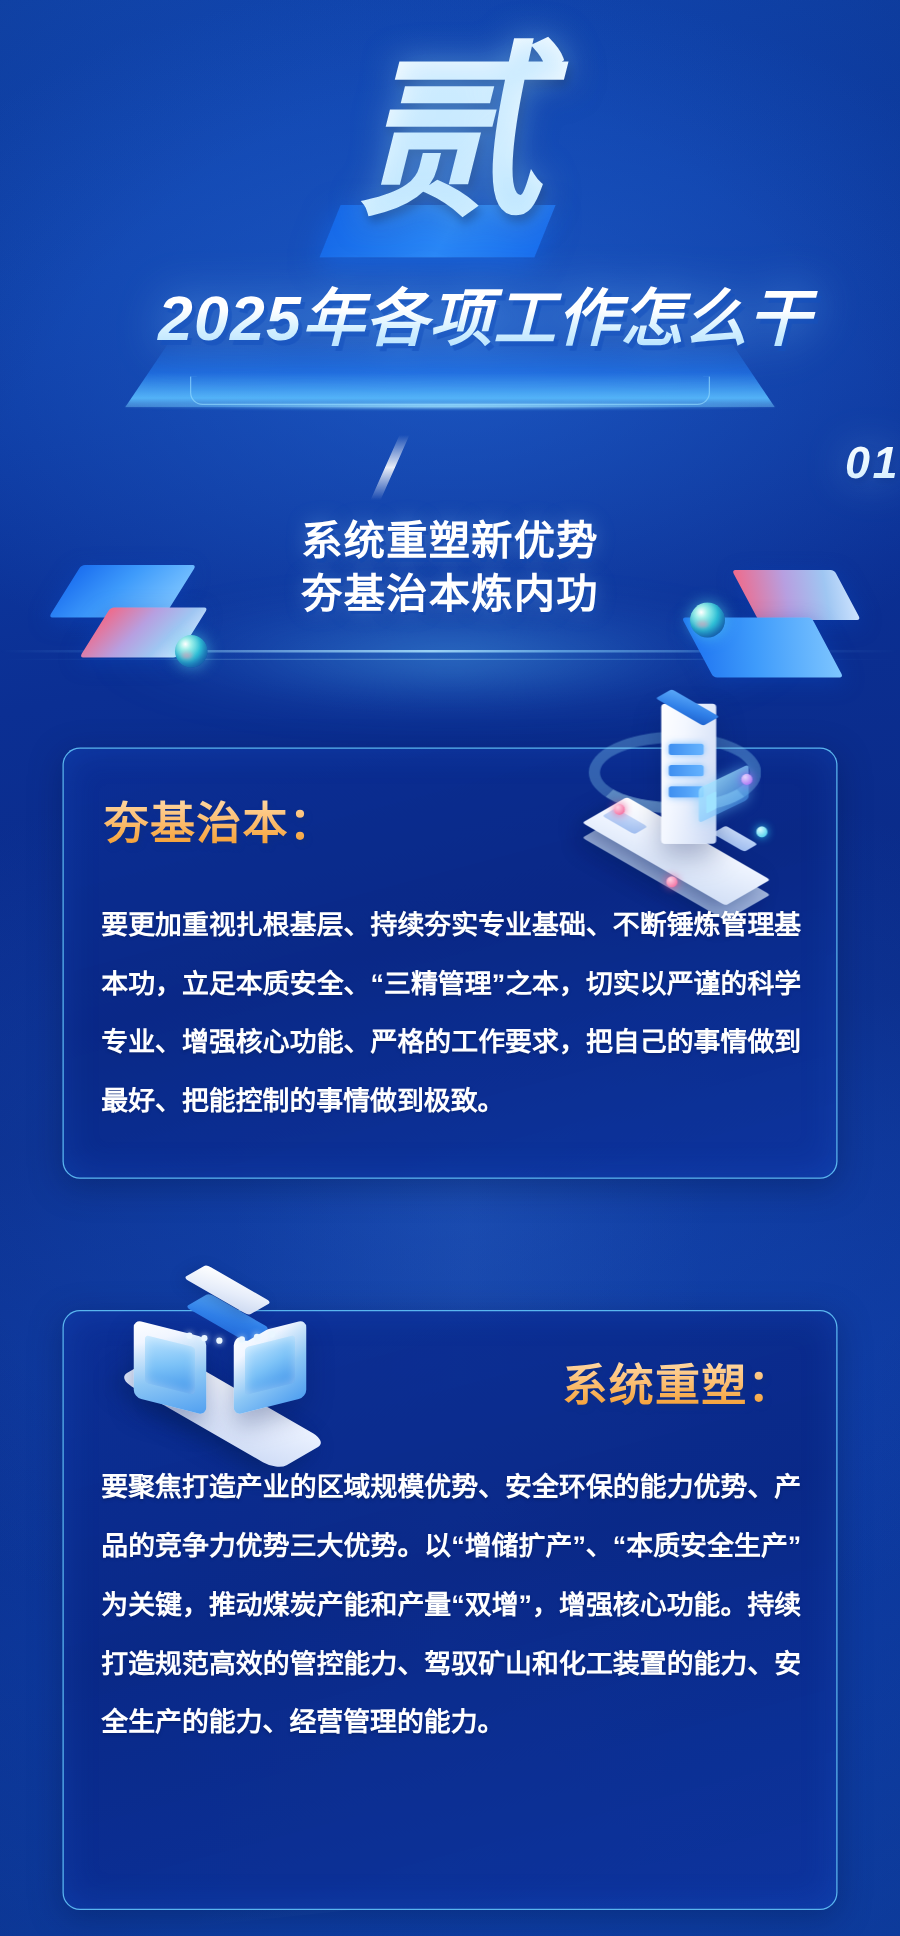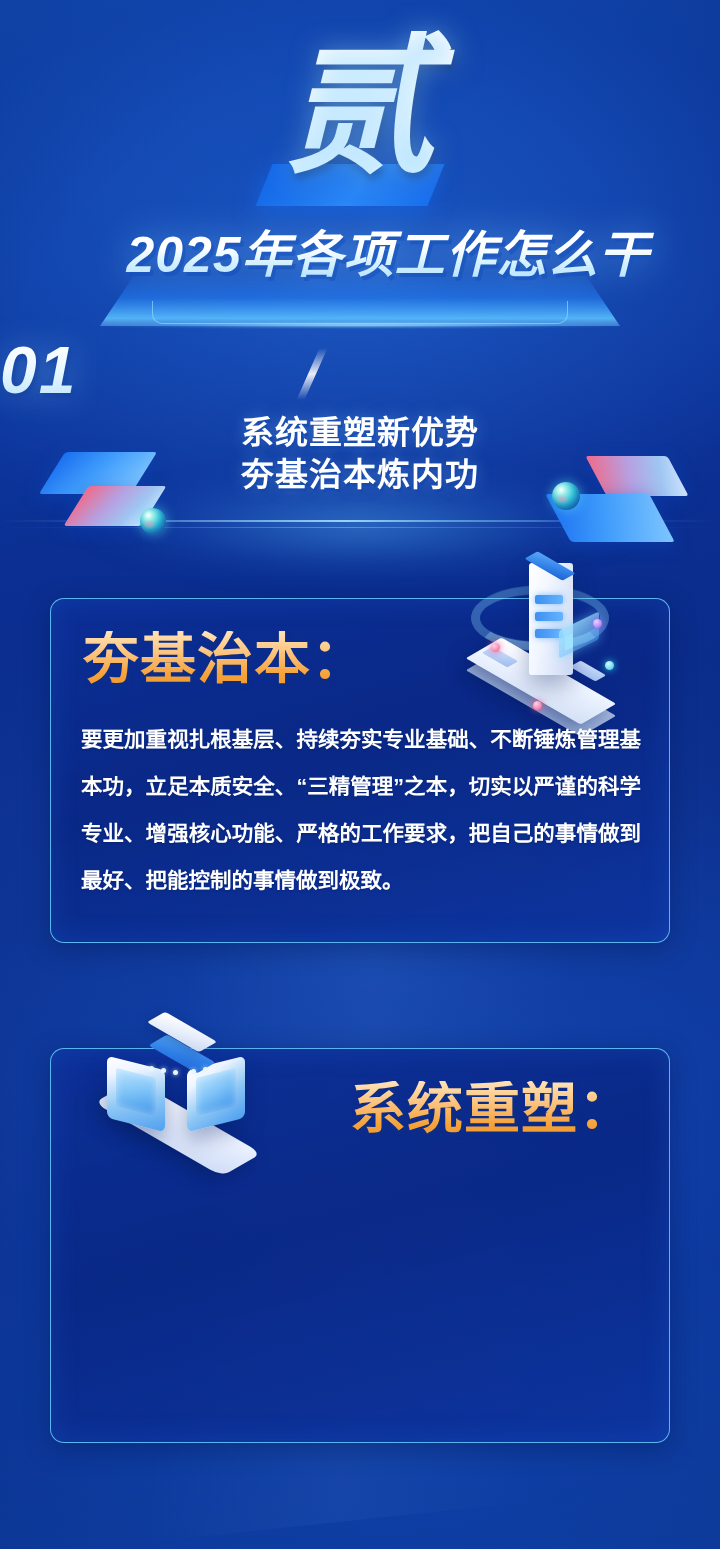--- a/index.html
+++ b/index.html
@@ -91,22 +91,22 @@
     letter-spacing:1px;
     background:linear-gradient(180deg,#ffffff 0%,#ffffff 38%,#d6f1ff 62%,#a9dcff 100%);
     -webkit-background-clip:text; background-clip:text;
     -webkit-text-fill-color:transparent;
     filter:drop-shadow(3px 4px 0px rgba(20,80,190,0.55)) drop-shadow(0 0 18px rgba(130,205,255,0.45));
     margin-left:28px;
   }
 
   
   .sec-num {
-    position:absolute; top:340px; left:0; width:100%; text-align:left;
-    font-size:66px; line-height:60px; font-weight:900; font-style:italic;
+    position:absolute; top:340px; left:0; width:100%; text-align:right;
+    font-size:36px; line-height:60px; font-weight:900; font-style:italic;
     letter-spacing:2px;
     background:linear-gradient(180deg,#ffffff 0%,#eaf8ff 50%,#bfe6ff 100%);
     -webkit-background-clip:text; background-clip:text;
     -webkit-text-fill-color:transparent;
     filter:drop-shadow(2px 3px 3px rgba(10,50,140,0.45)) drop-shadow(0 0 16px rgba(140,210,255,0.4));
   }
   .sec-num-slash {
     position:absolute; top:348px; left:50%; margin-left:-52px;
     width:8px; height:52px; transform:skewX(-24deg);
     background:linear-gradient(180deg,rgba(255,255,255,0.0),rgba(255,255,255,0.9),rgba(255,255,255,0.0));
@@ -158,25 +158,25 @@
 
   
   .card {
     position:absolute; left:50px; width:620px;
     border:1.5px solid rgba(104,206,255,0.85);
     border-radius:14px;
     background:linear-gradient(165deg, rgba(12,47,150,0.92) 0%, rgba(10,40,134,0.95) 45%, rgba(13,52,158,0.92) 100%);
     box-shadow:0 0 28px rgba(30,110,230,0.22) inset, 0 6px 26px rgba(3,20,70,0.35);
   }
   #card-1 { top:598px; height:345px; }
-  #card-2 { top:1048px; height:395px; }
+  #card-2 { top:1048px; height:480px; }
 
   .card-head {
     position:absolute; top:32px;
-    font-size:56px; line-height:56px; font-weight:900; letter-spacing:1px;
+    font-size:36px; line-height:56px; font-weight:900; letter-spacing:1px;
     background:linear-gradient(180deg,#ffe3b8 0%,#fcc178 42%,#f5a23a 78%,#f09a2e 100%);
     -webkit-background-clip:text; background-clip:text;
     -webkit-text-fill-color:transparent;
     filter:drop-shadow(2px 3px 2px rgba(12,45,130,0.55));
   }
   #card-1 .card-head { left:32px; }
   #card-2 .card-head { right:34px; }
 
   .card-body {
     position:absolute; left:30px; right:28px;
@@ -383,13 +383,14 @@
       <i></i>
         <i></i>
         <i></i>
         <i></i>
         <i></i>
         <i></i>
     </div>
   </div>
 
   <div class="card-head">系统重塑：</div>
+  <div class="card-body">要聚焦打造产业的区域规模优势、安全环保的能力优势、产品的竞争力优势三大优势。以“增储扩产”、“本质安全生产”为关键，推动煤炭产能和产量“双增”，增强核心功能。持续打造规范高效的管控能力、驾驭矿山和化工装置的能力、安全生产的能力、经营管理的能力。</div>
 </div>
 
 </body></html>

